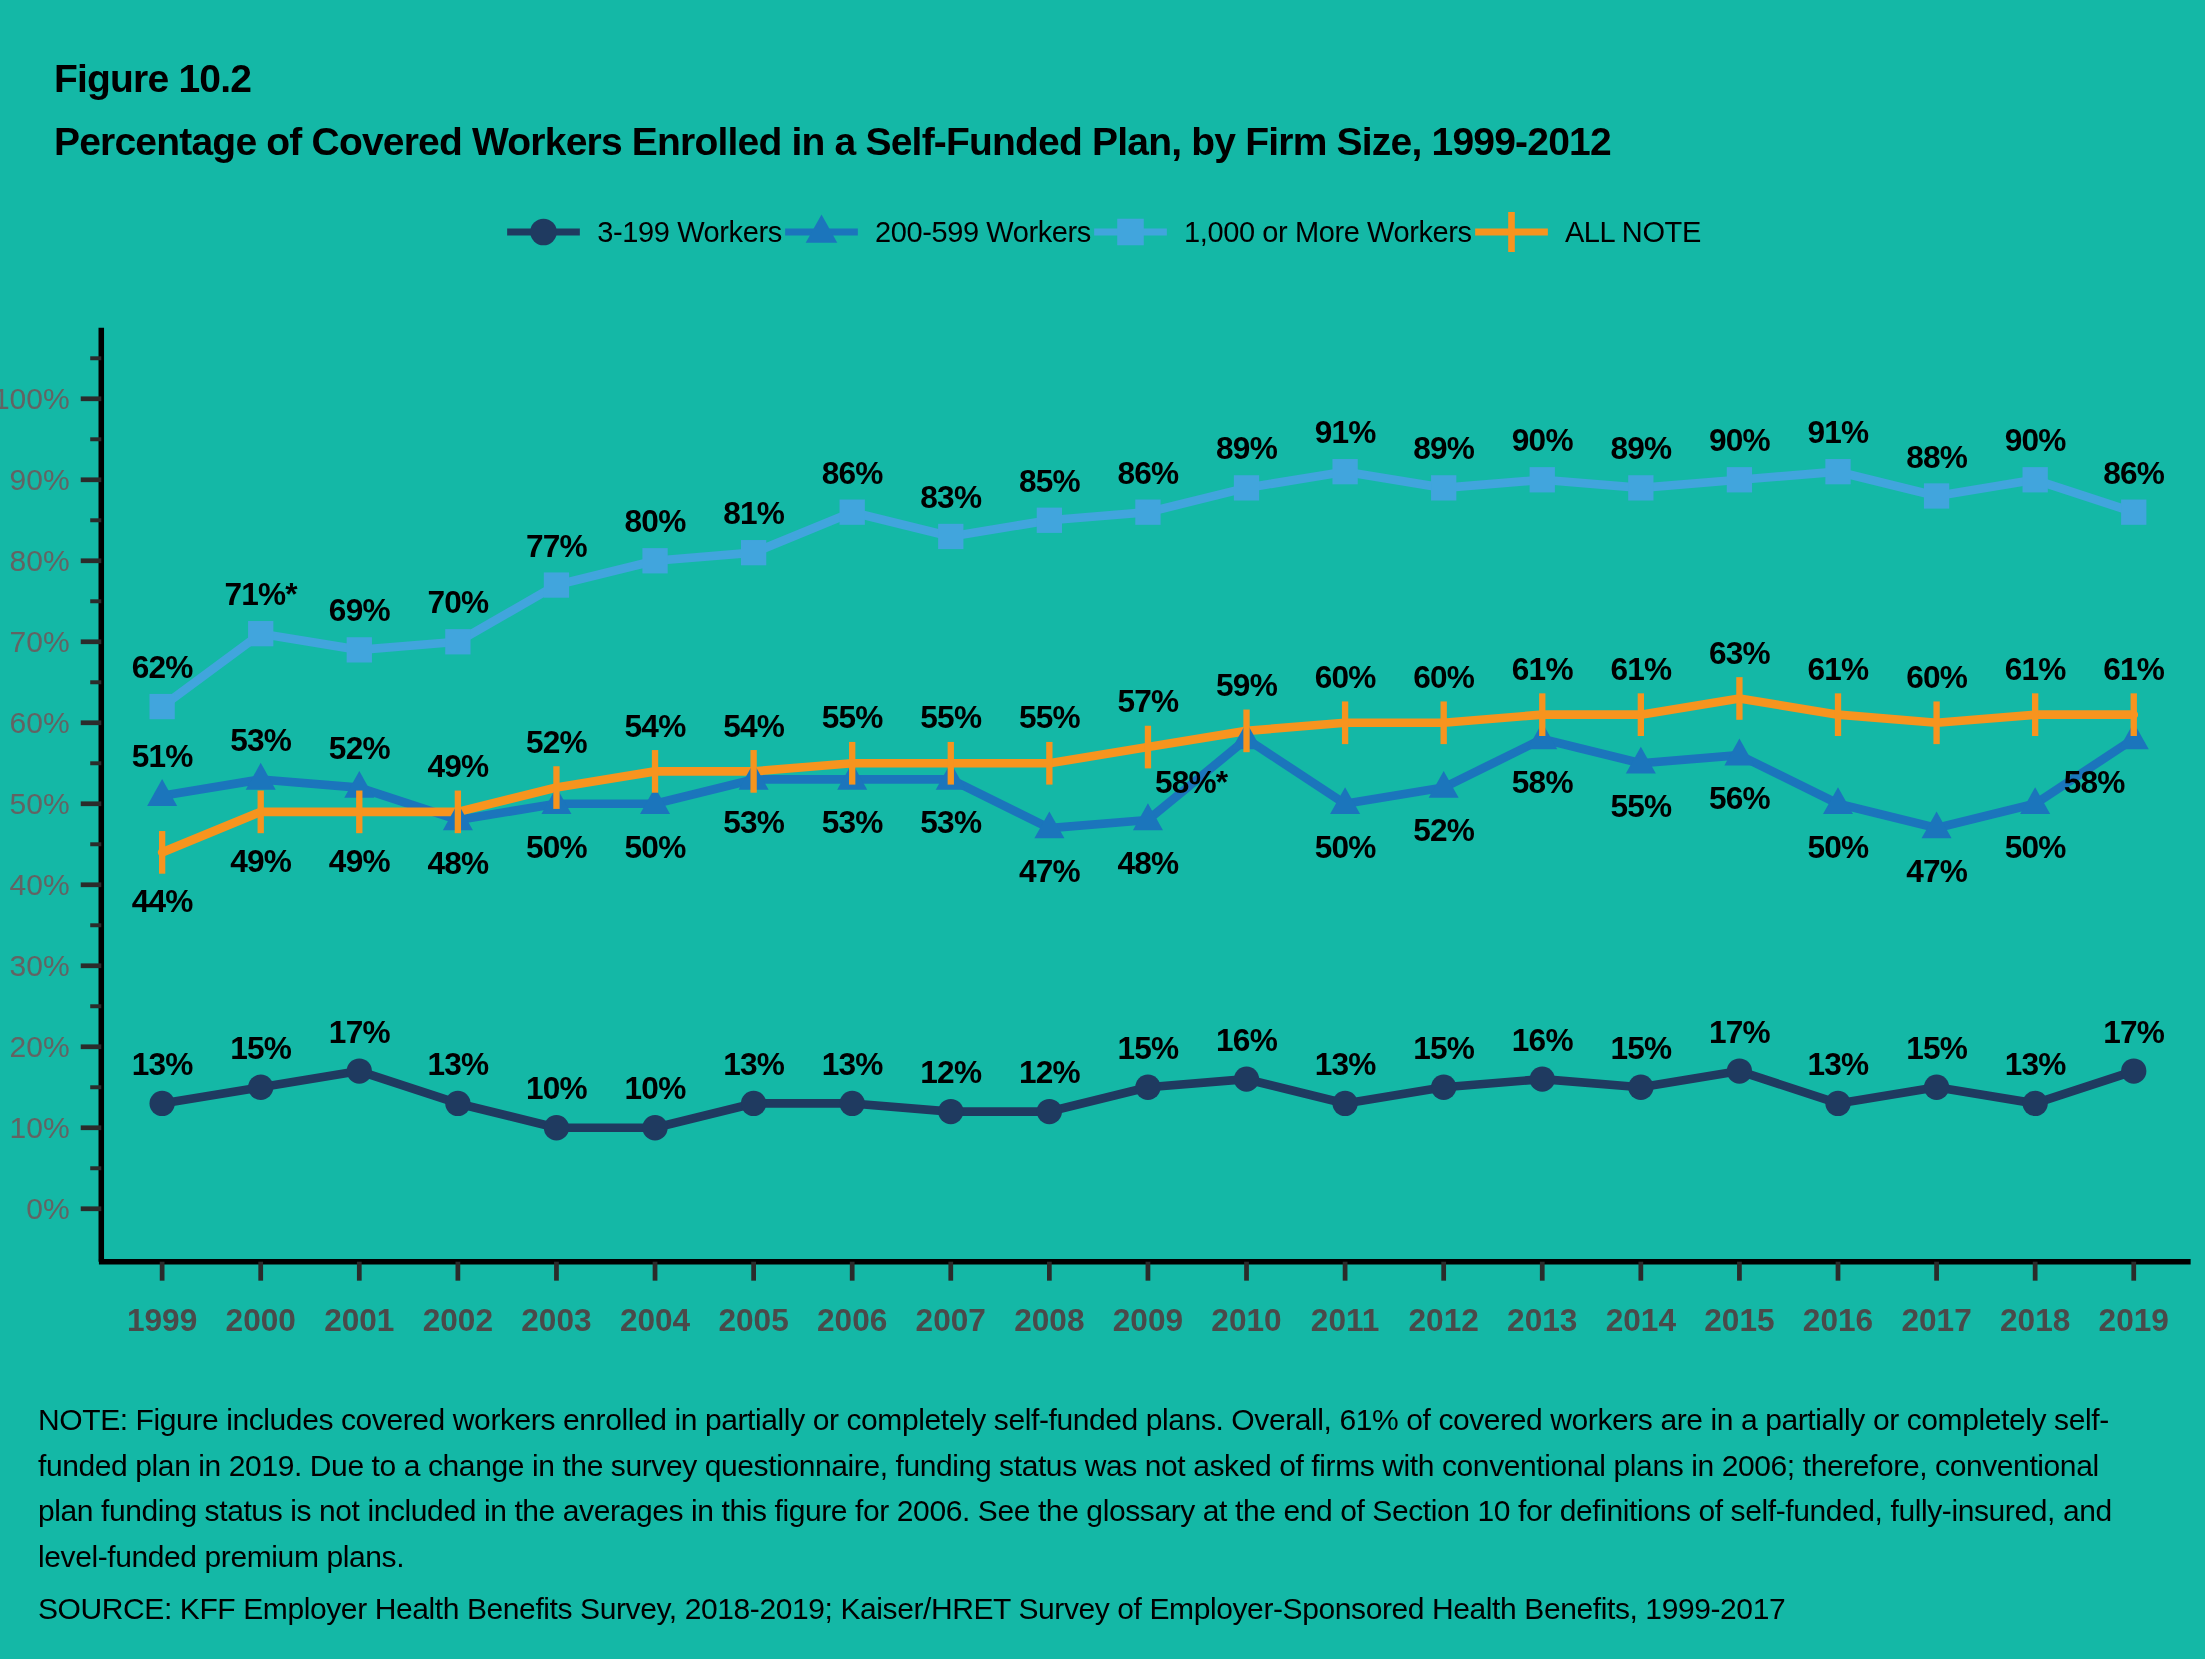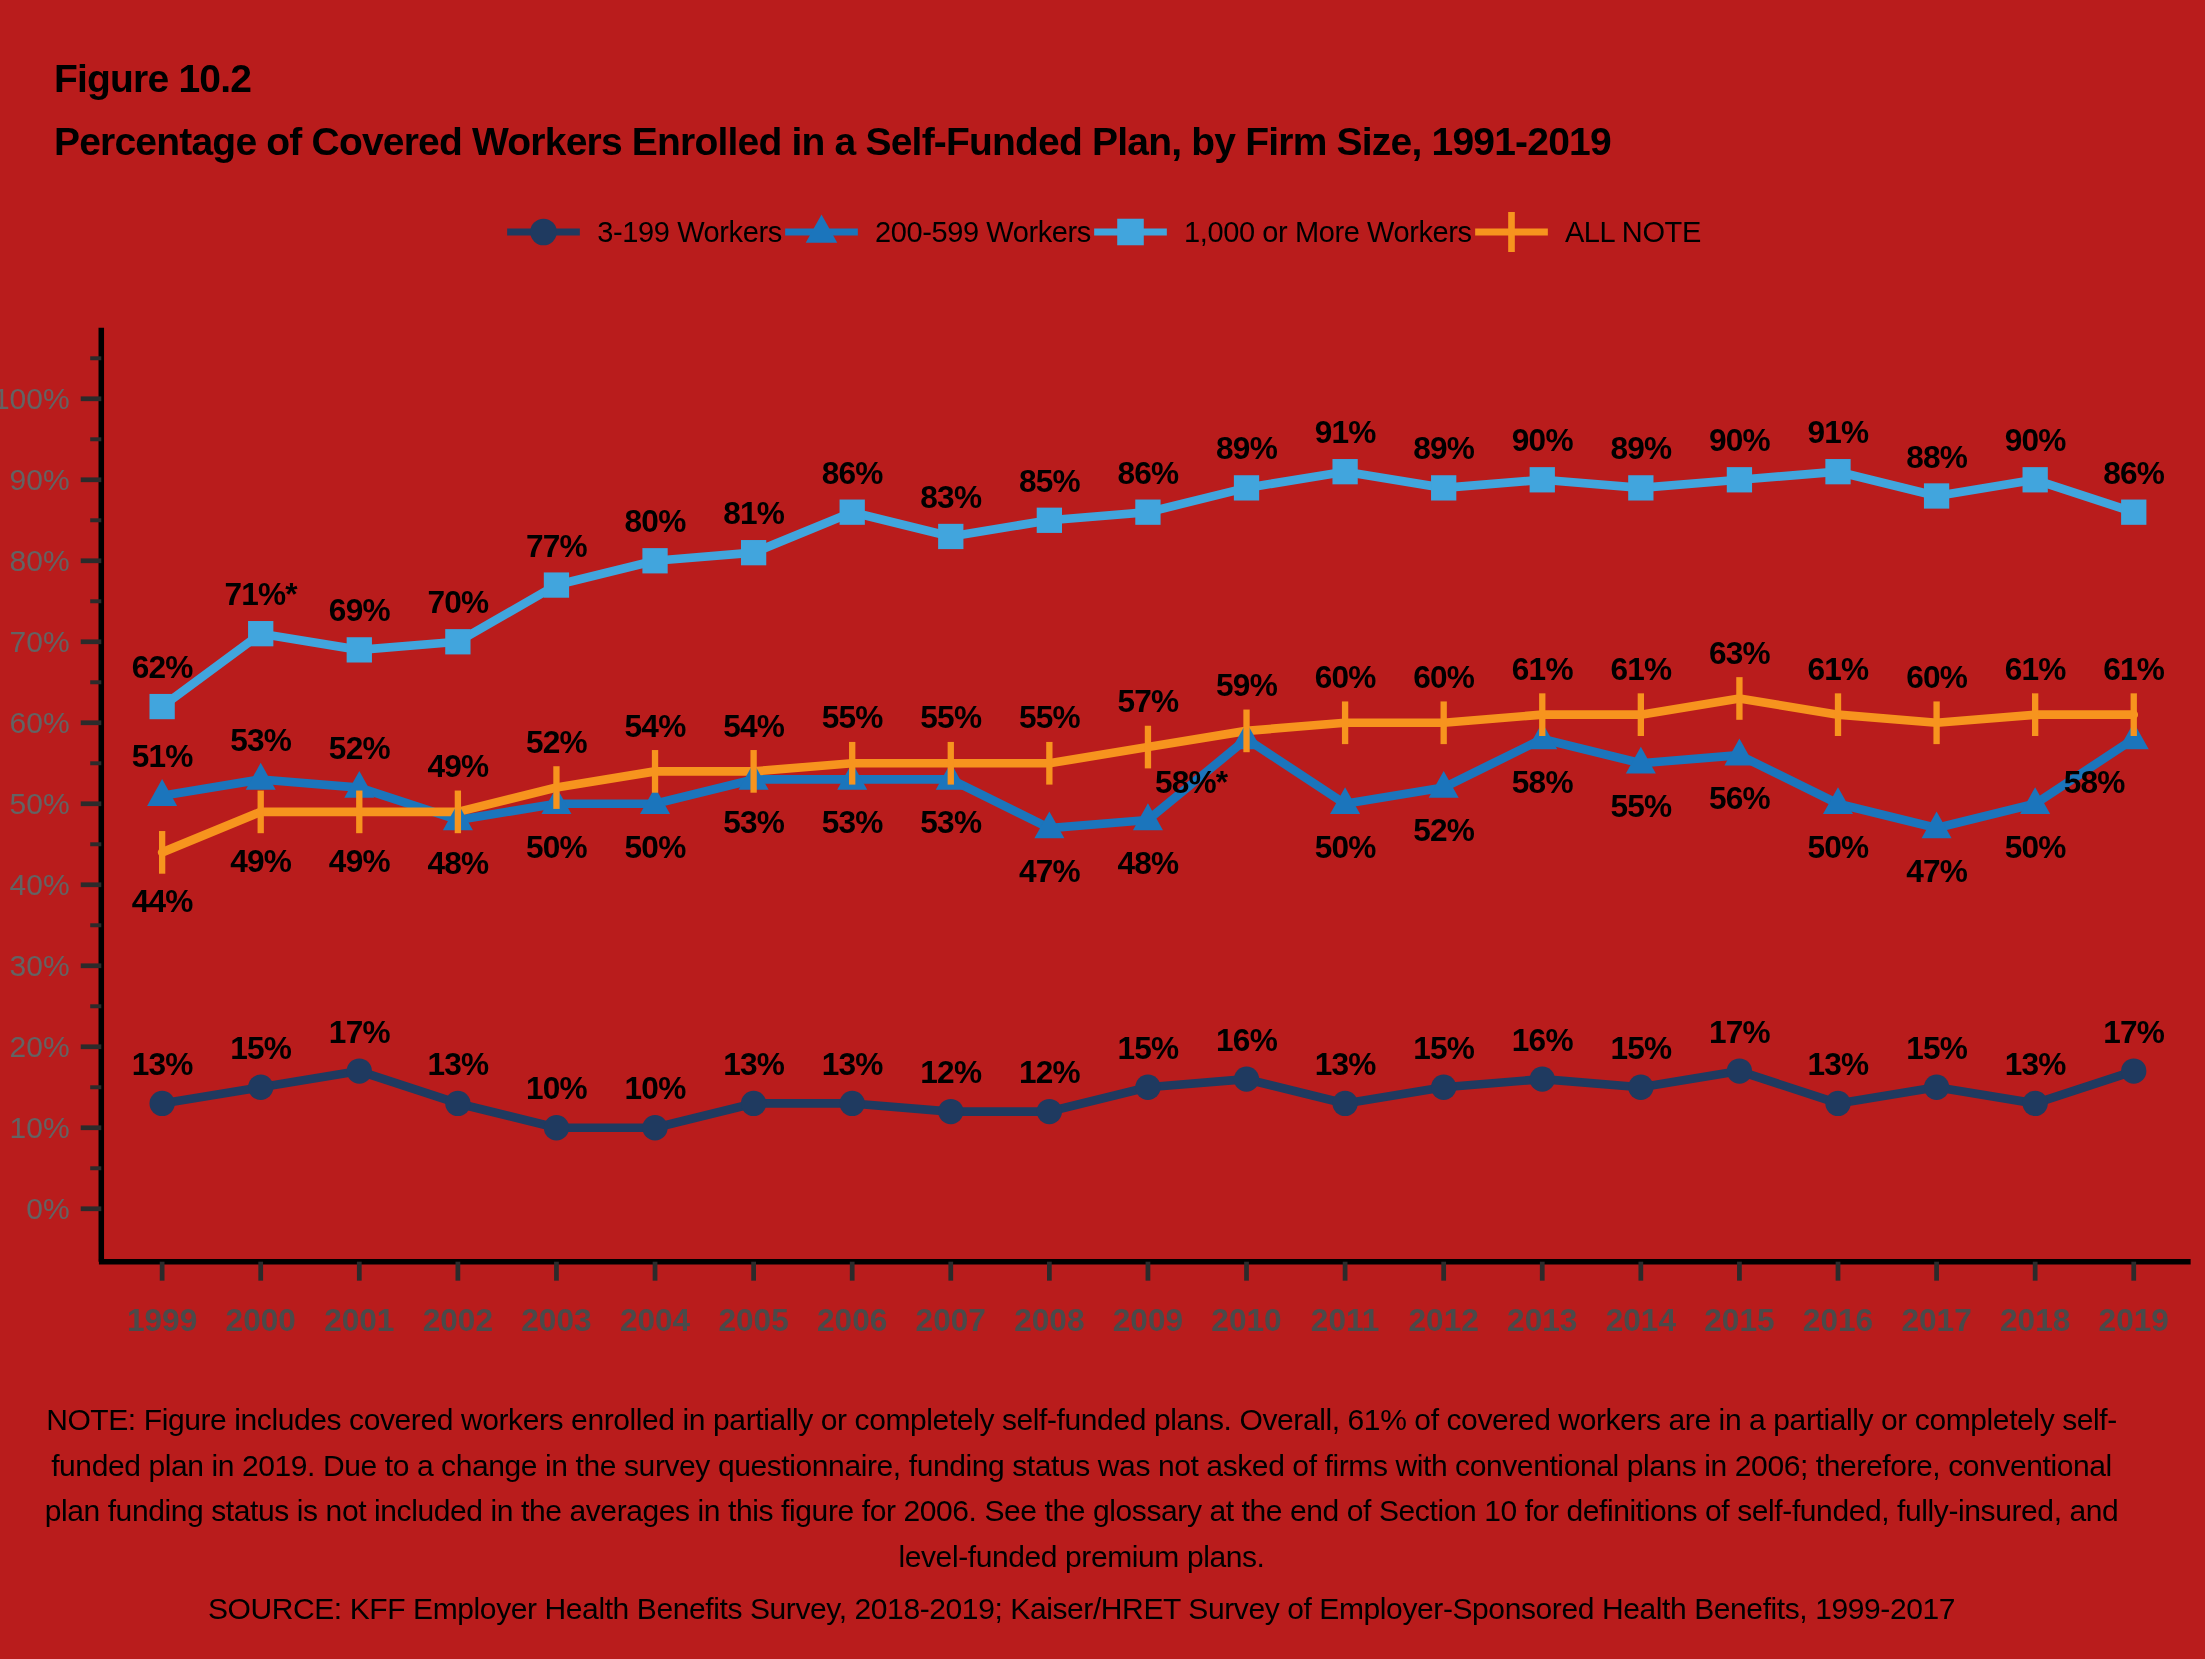--- a/index.html
+++ b/index.html
@@ -1,35 +1,35 @@
 <!DOCTYPE html>
 <html style="font-size:12.6px"><head>
 <meta charset="utf-8">
 <style>
   html,body{margin:0;padding:0;background:#ffffff;}
   body{width:2205px;height:1660px;position:relative;font-family:"Liberation Sans","DejaVu Sans",sans-serif;color:#000;}
-  .page{position:absolute;inset:0;background:#b91c1c;text-align:center;}
+  .page{position:absolute;inset:0;background:#14b8a6;}
   .fig-label{position:absolute;left:54px;top:57px;font-size:39px;font-weight:700;letter-spacing:-0.8px;}
   .fig-title{position:absolute;left:54px;top:120px;font-size:39px;font-weight:700;letter-spacing:-0.8px;}
   .legend{position:absolute;left:0;top:212px;width:2205px;display:flex;justify-content:center;align-items:center;}
   .legend-item{display:flex;align-items:center;gap:14.2px;}
   .legend-label{font-size:29px;font-weight:400;letter-spacing:-0.4px;}
   .chart-wrap{position:absolute;left:0;top:300px;width:2205px;height:1051px;}
   .ytick-label{font:400 38px "Liberation Sans","DejaVu Sans",sans-serif;fill:#636363;}
   .xtick-label{font:700 40px "Liberation Sans","DejaVu Sans",sans-serif;fill:#4a4a4a;}
   .dl{font:700 40px "Liberation Sans","DejaVu Sans",sans-serif;fill:#000;letter-spacing:-1px;}
   .notes{position:absolute;left:38px;top:1397px;width:2087px;font-size:30px;line-height:1.52;letter-spacing:-0.4px;}
   .notes p{margin:0 0 6.3px 0;}
 </style>
 </head>
 <body>
 
 <div class="page">
   <div class="fig-label">Figure 10.2</div>
-  <div class="fig-title">Percentage of Covered Workers Enrolled in a Self-Funded Plan, by Firm Size, 1991-2019</div>
+  <div class="fig-title">Percentage of Covered Workers Enrolled in a Self-Funded Plan, by Firm Size, 1999-2012</div>
 
   <div class="legend" id="legend">
       <div class="legend-item">
         <svg width="79" height="40" viewBox="0 0 100 50">
           <line x1="4" y1="25" x2="96" y2="25" stroke="#1F3A60" stroke-width="9"></line>
           <circle cx="50" cy="25" r="16.8" fill="#1F3A60"></circle>
         </svg>
         <span class="legend-label">3-199 Workers</span>
       </div>
       <div class="legend-item">

